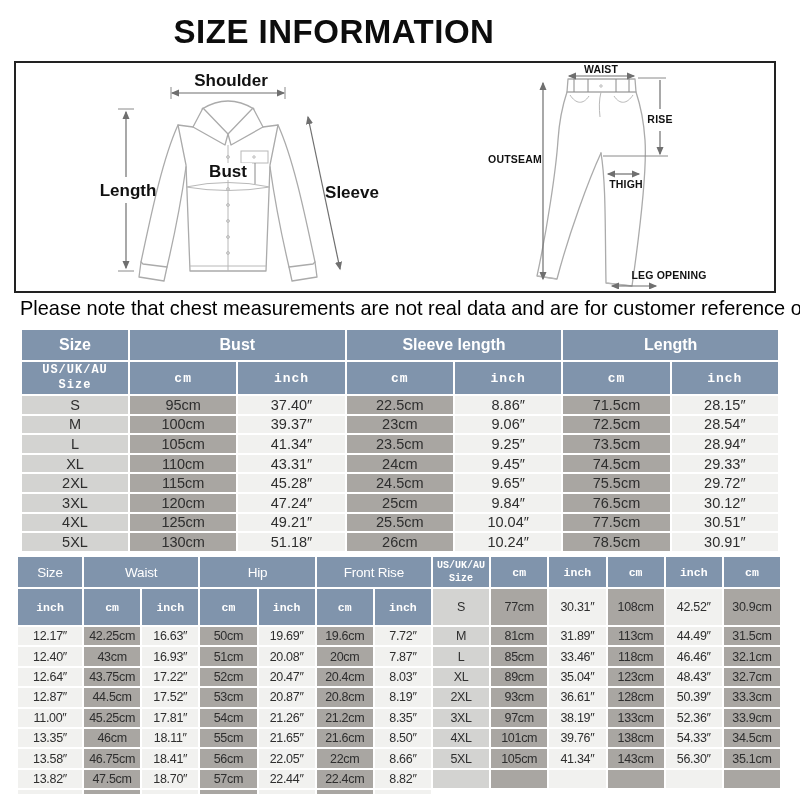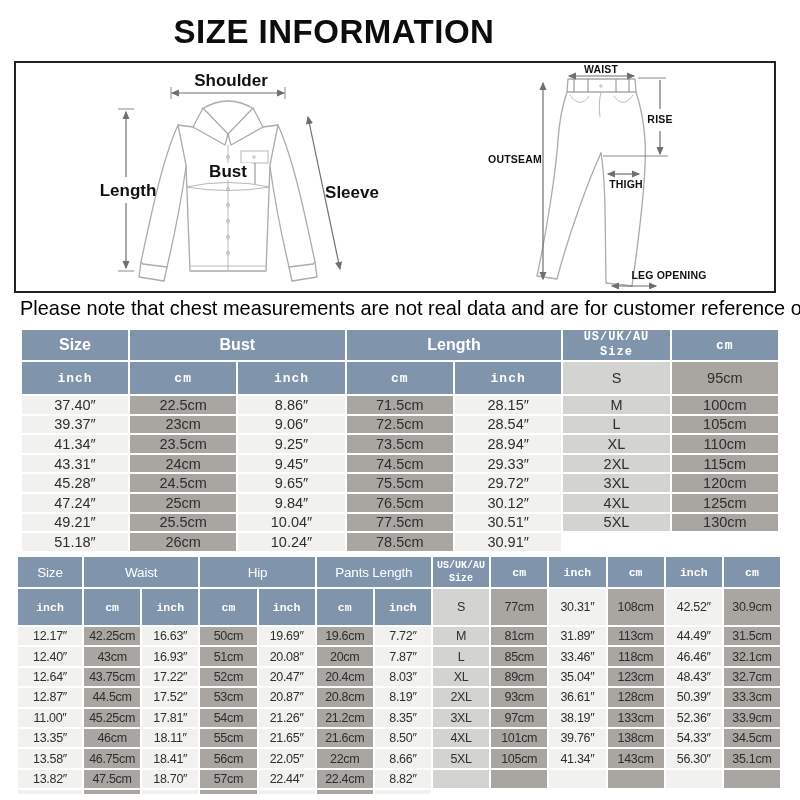--- a/index.html
+++ b/index.html
@@ -167,20 +167,21 @@
     <text class="lbl-sm" x="148" y="123">THIGH</text>
     <text class="lbl-sm" x="191" y="214">LEG OPENING</text>
   </svg>
 </div>
 
 <div class="note">Please note that chest measurements are not real data and are for customer reference only.</div>
 
 <div class="t1">
   <div class="c hb g1">Size</div>
   <div class="c hb g1 sp2">Bust</div>
+  <div class="c hb g1 sp2">Sleeve length</div>
   <div class="c hb g1 sp2">Length</div>
 
   <div class="c hb szh1">
       <span>US/UK/AU Size</span>
     </div>
   <div class="c hb u1">cm</div>
   <div class="c hb u1">inch</div>
   <div class="c hb u1">cm</div>
   <div class="c hb u1">inch</div>
   <div class="c hb u1">cm</div>
@@ -248,21 +249,21 @@
   <div class="c cm d1">26cm</div>
   <div class="c in d1">10.24″</div>
   <div class="c cm d1">78.5cm</div>
   <div class="c in d1">30.91″</div>
 </div>
 
 <div class="t2">
   <div class="c hb g2">Size</div>
   <div class="c hb g2 sp2">Waist</div>
   <div class="c hb g2 sp2">Hip</div>
-  <div class="c hb g2 sp2">Pants Length</div>
+  <div class="c hb g2 sp2">Front Rise</div>
 
   <div class="c hb szh2">
       <span>US/UK/AU Size</span>
     </div>
   <div class="c hb u2">cm</div>
   <div class="c hb u2">inch</div>
   <div class="c hb u2">cm</div>
   <div class="c hb u2">inch</div>
   <div class="c hb u2">cm</div>
   <div class="c hb u2">inch</div>

